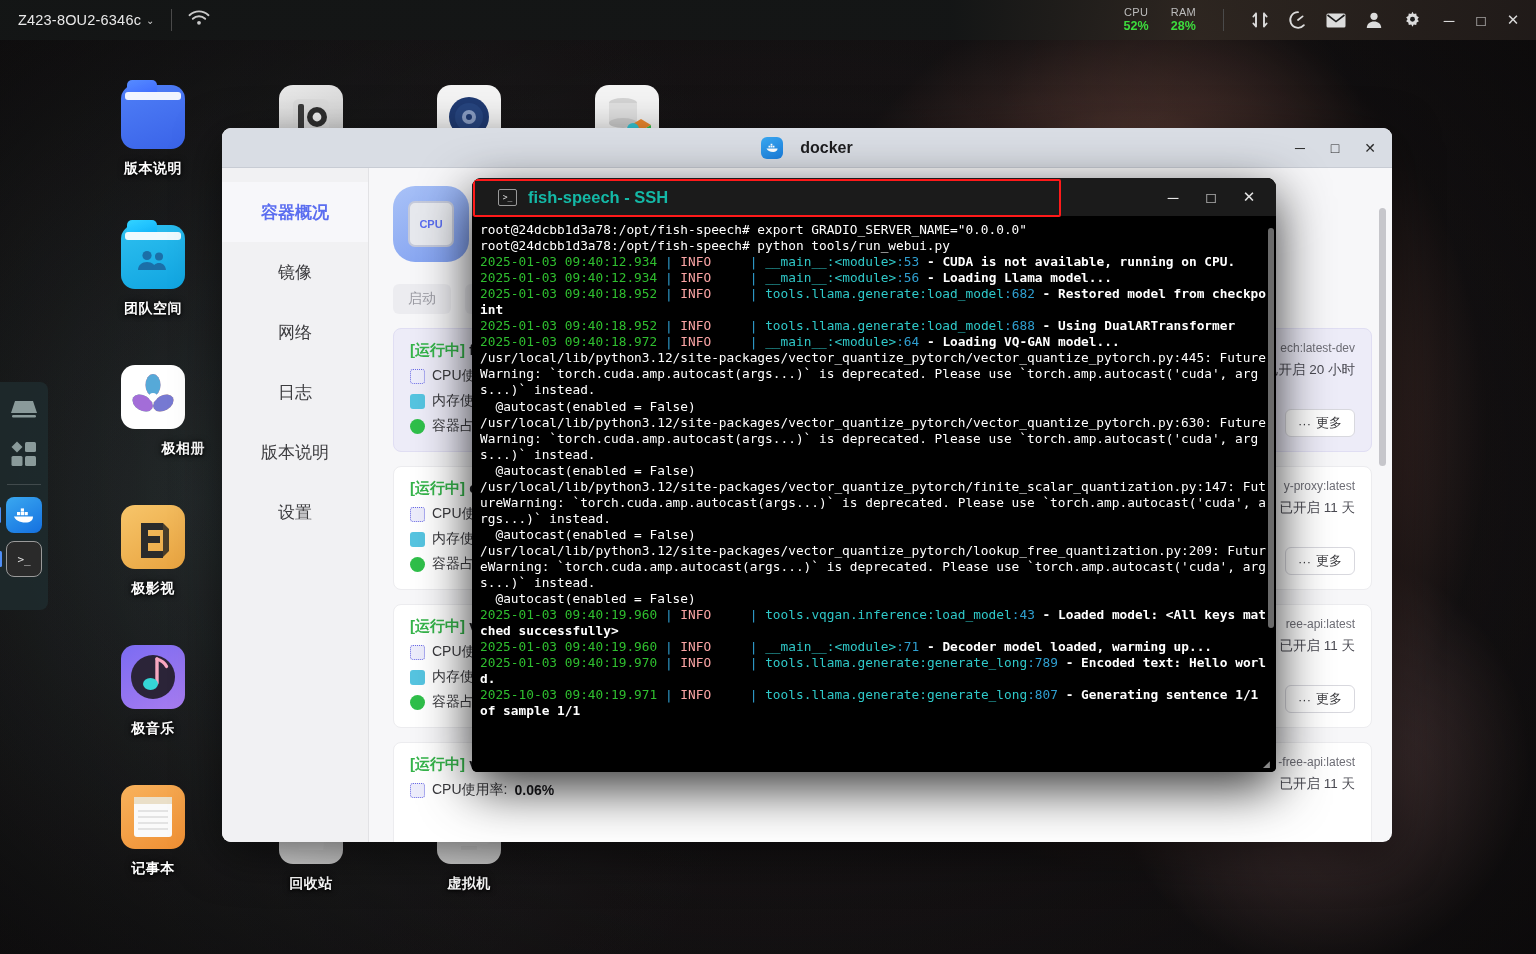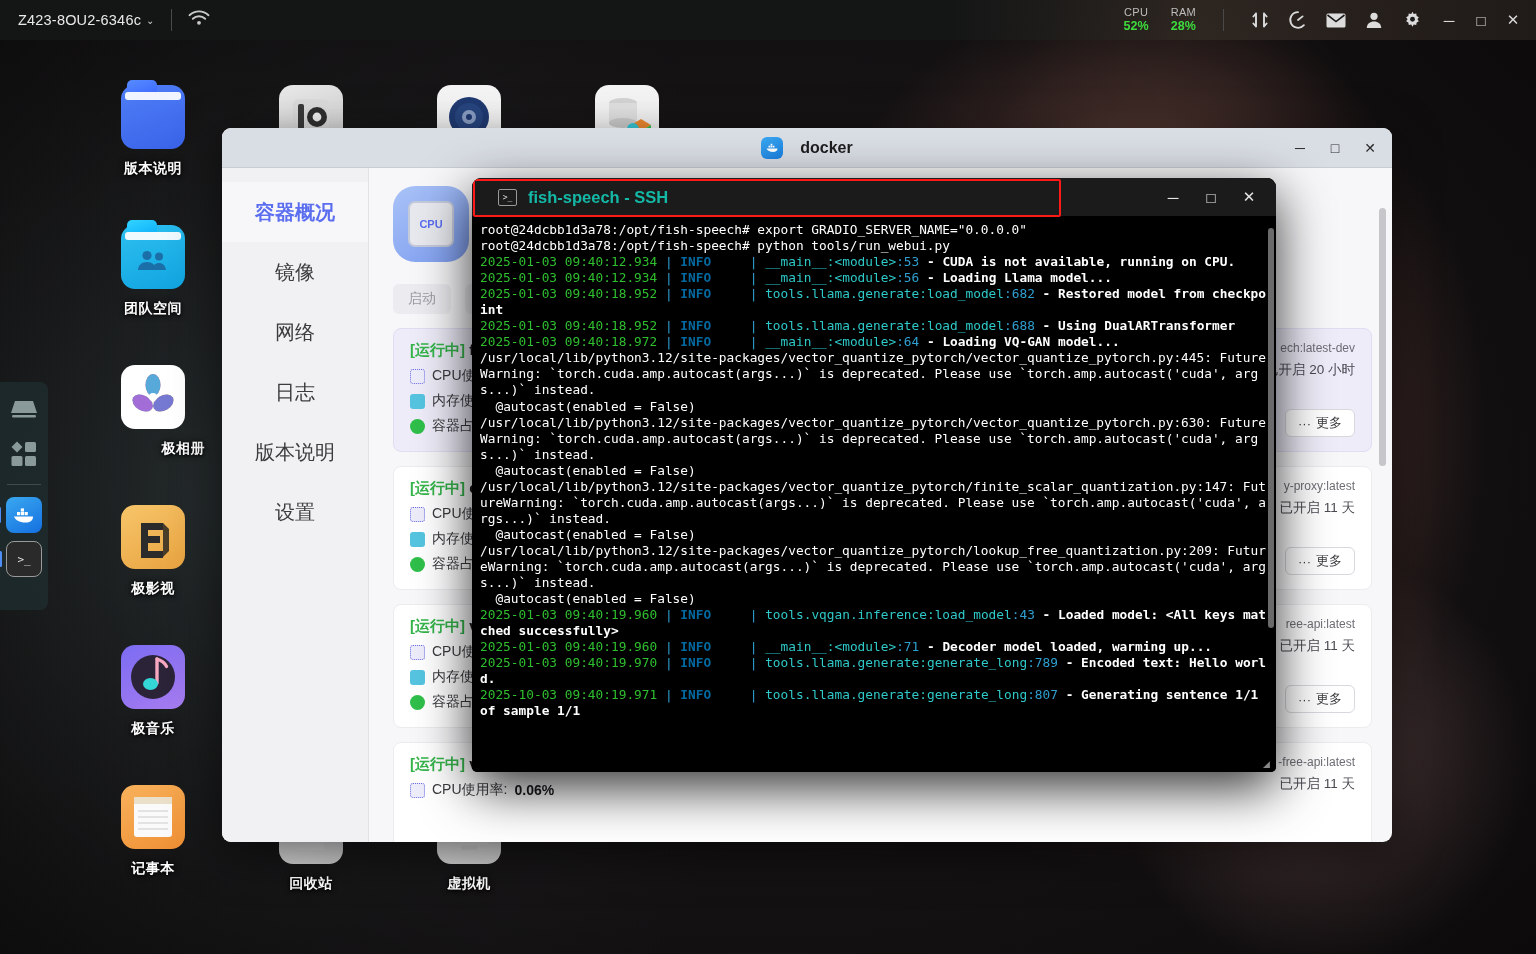--- a/index.html
+++ b/index.html
@@ -103,21 +103,21 @@
     border-bottom: 1px solid #c8ccd4;
   }
   .dt-center { position:absolute; left:0; right:0; display:flex; align-items:center; justify-content:center; gap:17px; }
   .dt-logo { width:22px; height:22px; border-radius:6px; background:linear-gradient(150deg,#3aa8f0,#1a7fe0); display:flex; align-items:center; justify-content:center; color:#fff; font-size:13px; }
   .dt-text { font-size:16px; color:#1d1d1f; font-weight:600; }
   .dt-btns { position:absolute; right:14px; display:flex; gap:19px; align-items:center; }
   .dt-btns span { font-size:14px; color:#2a2a2a; cursor:pointer; width:16px; text-align:center; }
 
   #docker-body { display:flex; height: 674px; }
   #docker-nav { width: 147px; background:#f1f1f3; border-right:1px solid #e2e2e5; padding-top: 14px; }
-  .nav-item { height: 60px; display:flex; align-items:center; justify-content:center; font-size:20px; color:#3c3c3f; cursor:pointer; }
+  .nav-item { height: 60px; display:flex; align-items:center; justify-content:center; font-size:17px; color:#3c3c3f; cursor:pointer; }
   .nav-item.active { color:#5b6ef0; font-weight:600; background:#f7f7fa; }
 
   #docker-main { flex:1; position:relative; padding: 18px 20px 0 24px; overflow:hidden; }
   .cpu-badge { width:76px; height:76px; border-radius:22px; background:linear-gradient(150deg,#a9c2f7 0%,#7e9ef0 100%); display:flex; align-items:center; justify-content:center; }
   .cpu-chip { width:46px;height:46px;border-radius:7px;background:#e7e9ee;border:2px solid #c5cadb;display:flex;align-items:center;justify-content:center;font-size:11px;font-weight:bold;color:#5b6ef0;}
   .act-row { margin-top: 22px; display:flex; gap:14px; }
   .act-btn { height:30px; padding:0 15px; border-radius:6px; background:#ececf0; color:#9a9aa2; font-size:14px; display:flex; align-items:center; cursor:pointer; border:none;}
 
   .card {
     position:relative; margin-top: 14px; background:#fff; border:1px solid #ececef; border-radius:8px;
@@ -154,21 +154,21 @@
   .st-btns { position:absolute; right:20px; display:flex; gap:24px; align-items:center; }
   .st-btns span { color:#e6e6e6; font-size:15px; cursor:pointer; width:14px; text-align:center; }
 
   #term {
     position:relative; height:556px; padding:6px 4px 0 8px; overflow:hidden;
     font-family:"DejaVu Sans Mono","Liberation Mono",monospace;
     font-size:12.8px; line-height:16.05px; white-space:pre-wrap; word-break:break-all;
     color:#ffffff; background:#000;
   }
   #term .ts { color:#2fbf2f; }
-  #term .info { color:#0369a1; font-weight:bold; }
+  #term .info { color:#fca5a5; font-weight:normal; }
   #term .pipe { color:#2f9fd0; }
   #term .mod { color:#2fc8c8; }
   #term .fn  { color:#2fc8c8; }
   #term .num { color:#2f9fd0; }
   #term .msg { color:#ffffff; font-weight:bold; }
   #term .plain { color:#ffffff; }
   #term .prompt { color:#ffffff; }
   #term-highlight {
     position:absolute; left:1px; top:1px; width:588px; height:38px;
     border:2.5px solid #ff1a1a; border-radius:2px; pointer-events:none;

